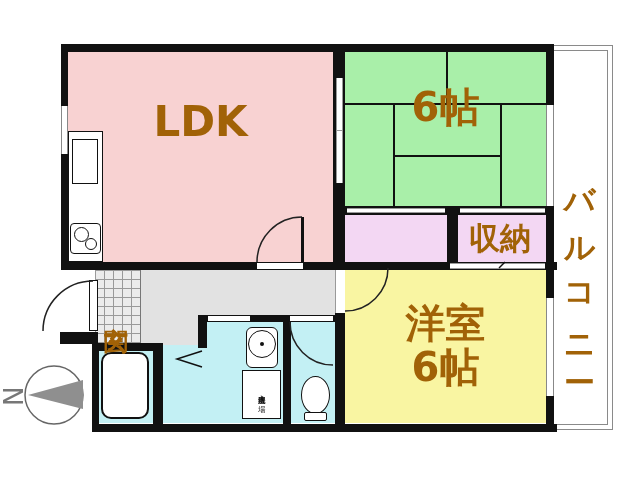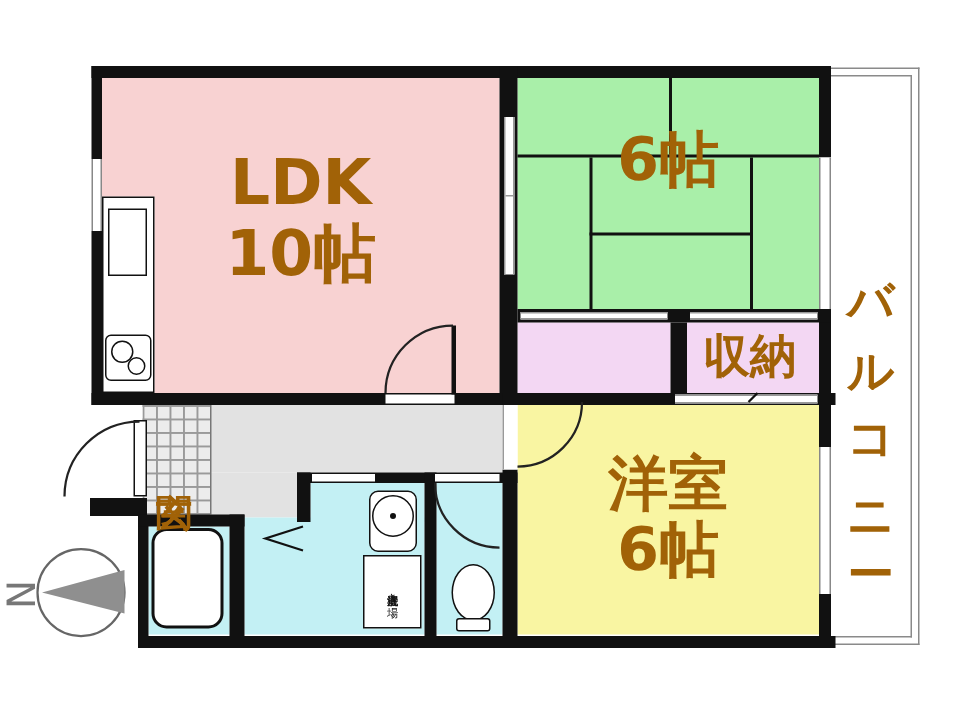--- a/index.html
+++ b/index.html
@@ -117,21 +117,20 @@
     <path d="M 290 322 A 43 43 0 0 0 333 365" fill="none" stroke="#222" stroke-width="1.5"></path>
     <path d="M 202 351 L 177 359 L 202 367" fill="none" stroke="#111" stroke-width="1.5"></path>
     <path d="M 499 268 L 505 262" fill="none" stroke="#111" stroke-width="1.5"></path>
     <circle cx="54" cy="395" r="29" fill="#fff" stroke="#666" stroke-width="1.5"></circle>
     <polygon points="28,395 83,380 83,409" fill="#8f8f8f"></polygon>
     <text transform="translate(23,406) rotate(-90)" font-size="26" fill="#777" font-family="DejaVu Sans, Liberation Sans, sans-serif">N</text>
   </svg>
 
   <div class="label" style="left:68px;top:98px;width:265px;font-size:42px;line-height:47px;">
     <div>LDK</div>
-    <div>10帖</div>
   </div>
   <div class="label" style="left:345px;top:86px;width:201px;font-size:40px;line-height:43px;">
     <div>6帖</div>
   </div>
   <div class="label" style="left:345px;top:301px;width:201px;font-size:40px;line-height:44px;">
     <div>洋室</div>
     <div>6帖</div>
   </div>
   <div class="label" style="left:458px;top:222px;width:84px;font-size:31px;line-height:33px;">収納</div>
   <div class="label vtext" style="left:102px;top:277px;width:30px;height:68px;font-size:24px;letter-spacing:2px;">玄関</div>

